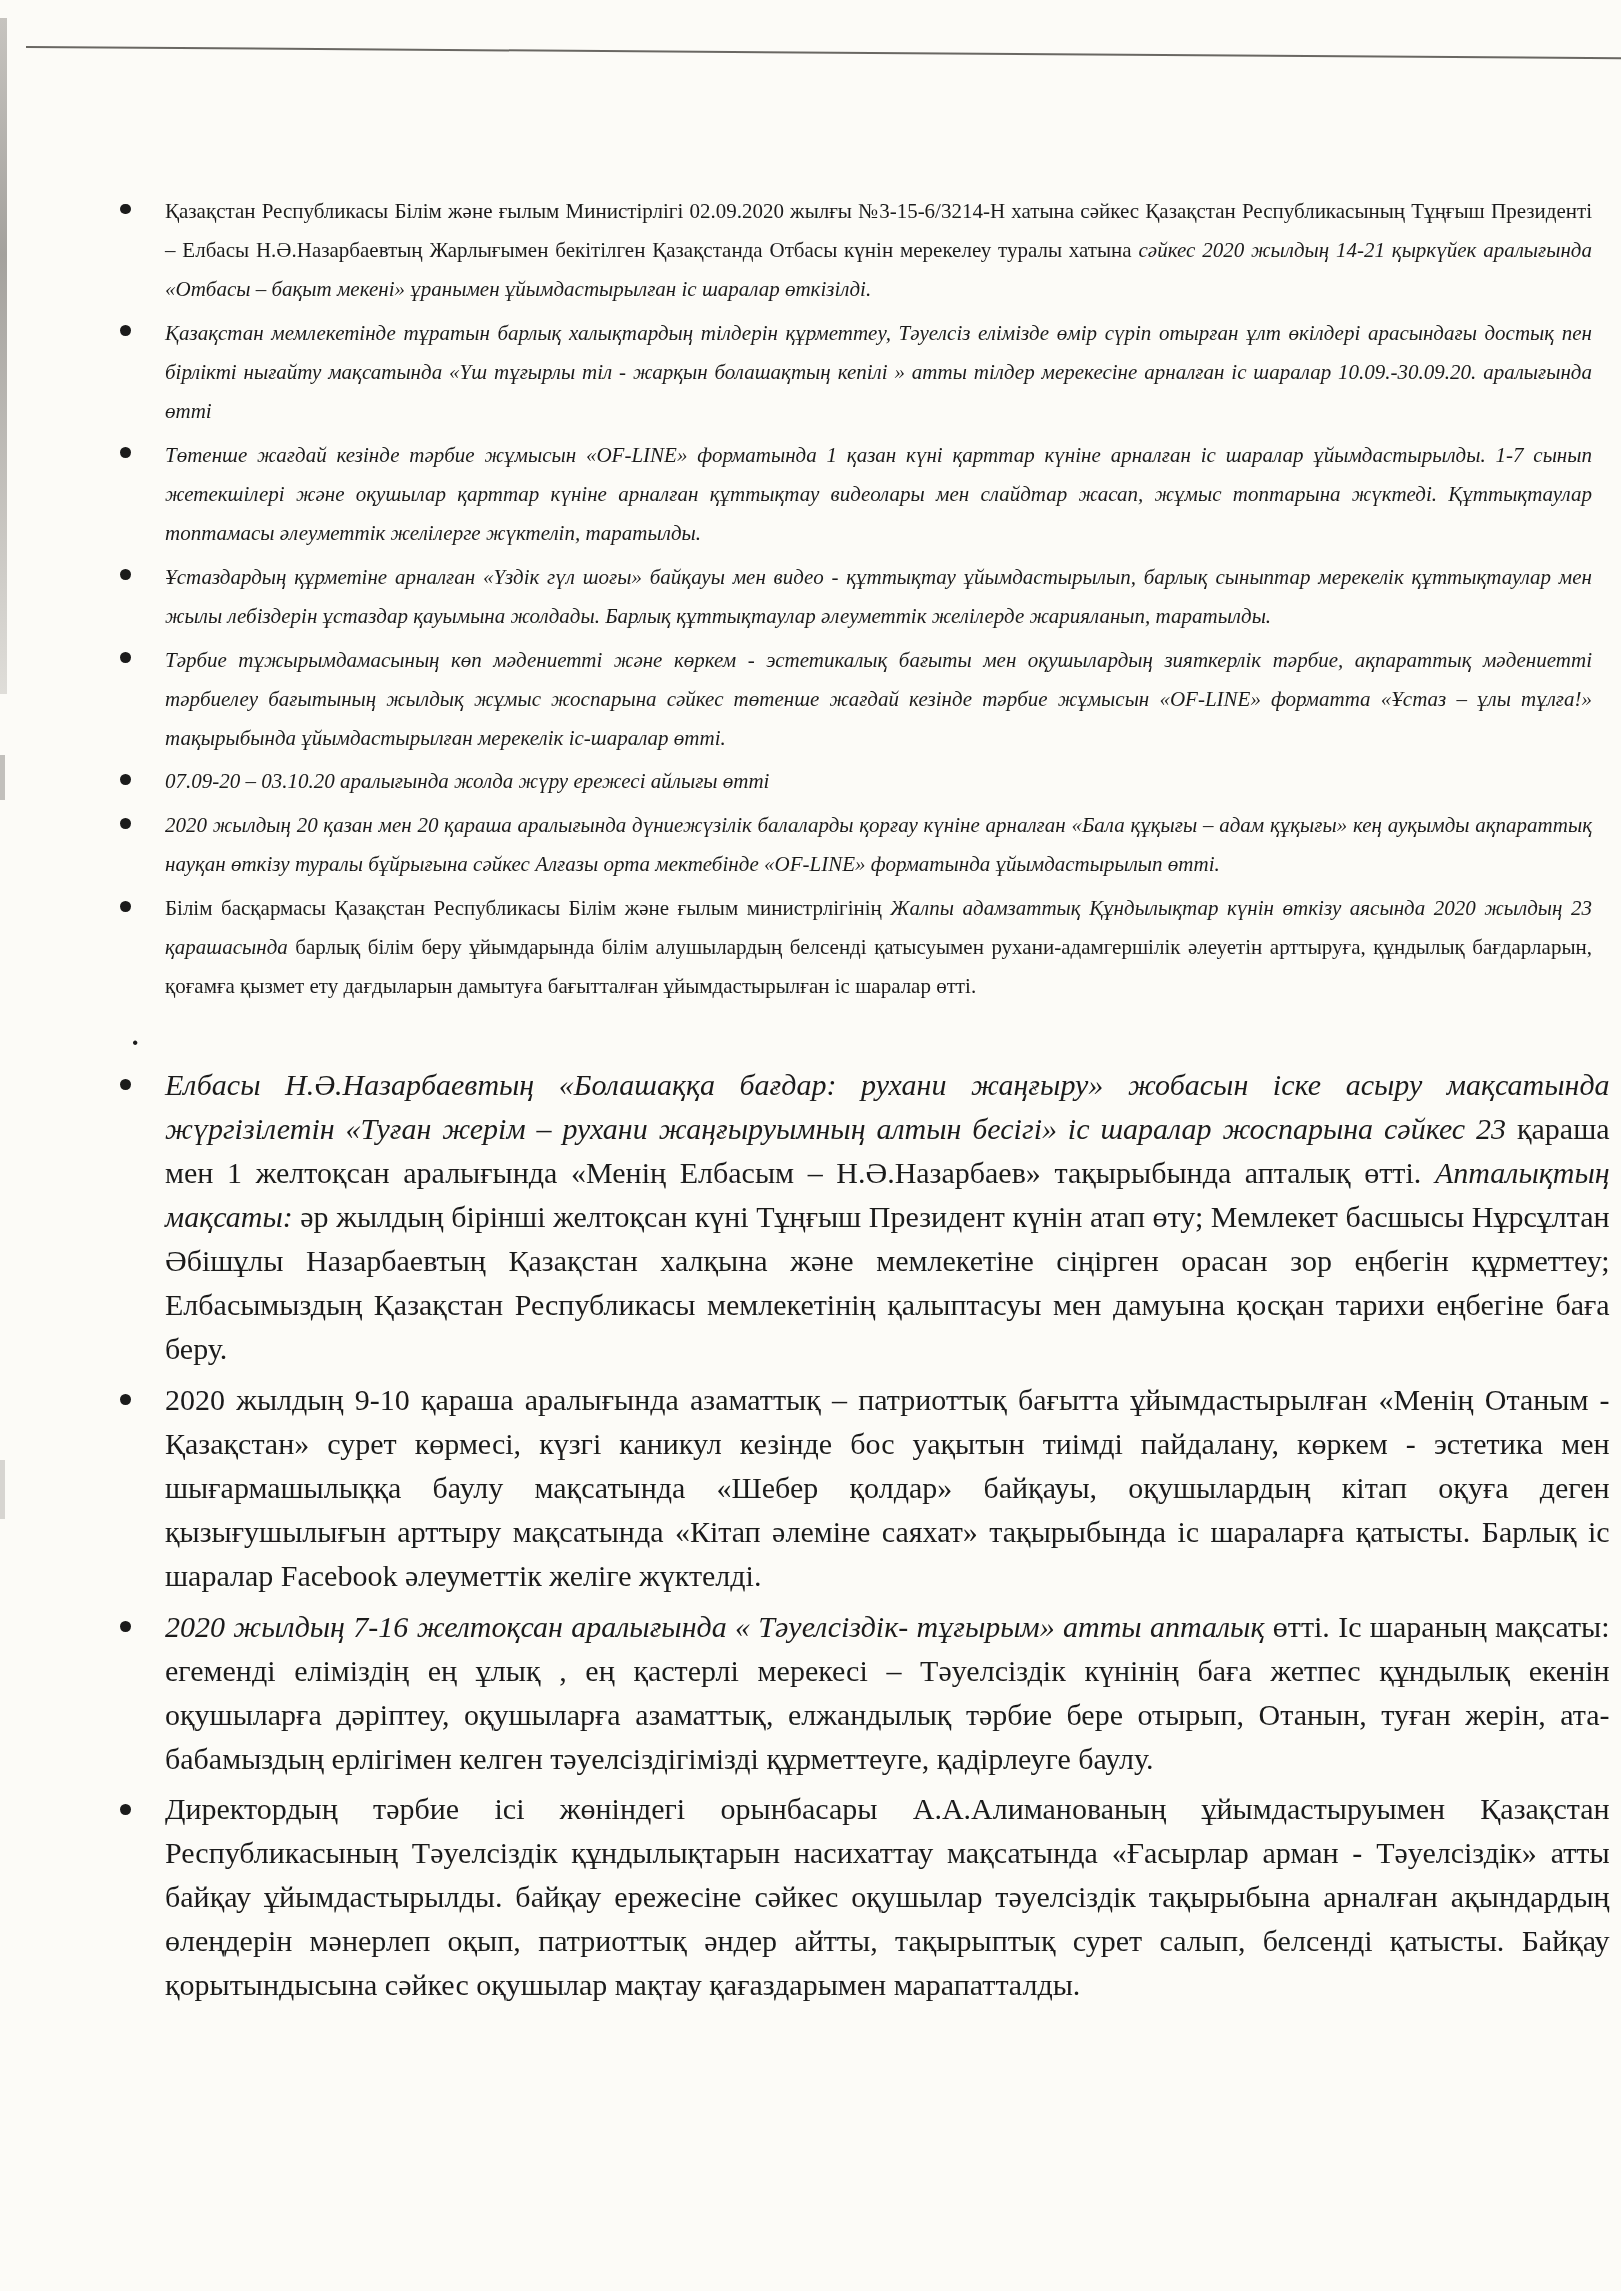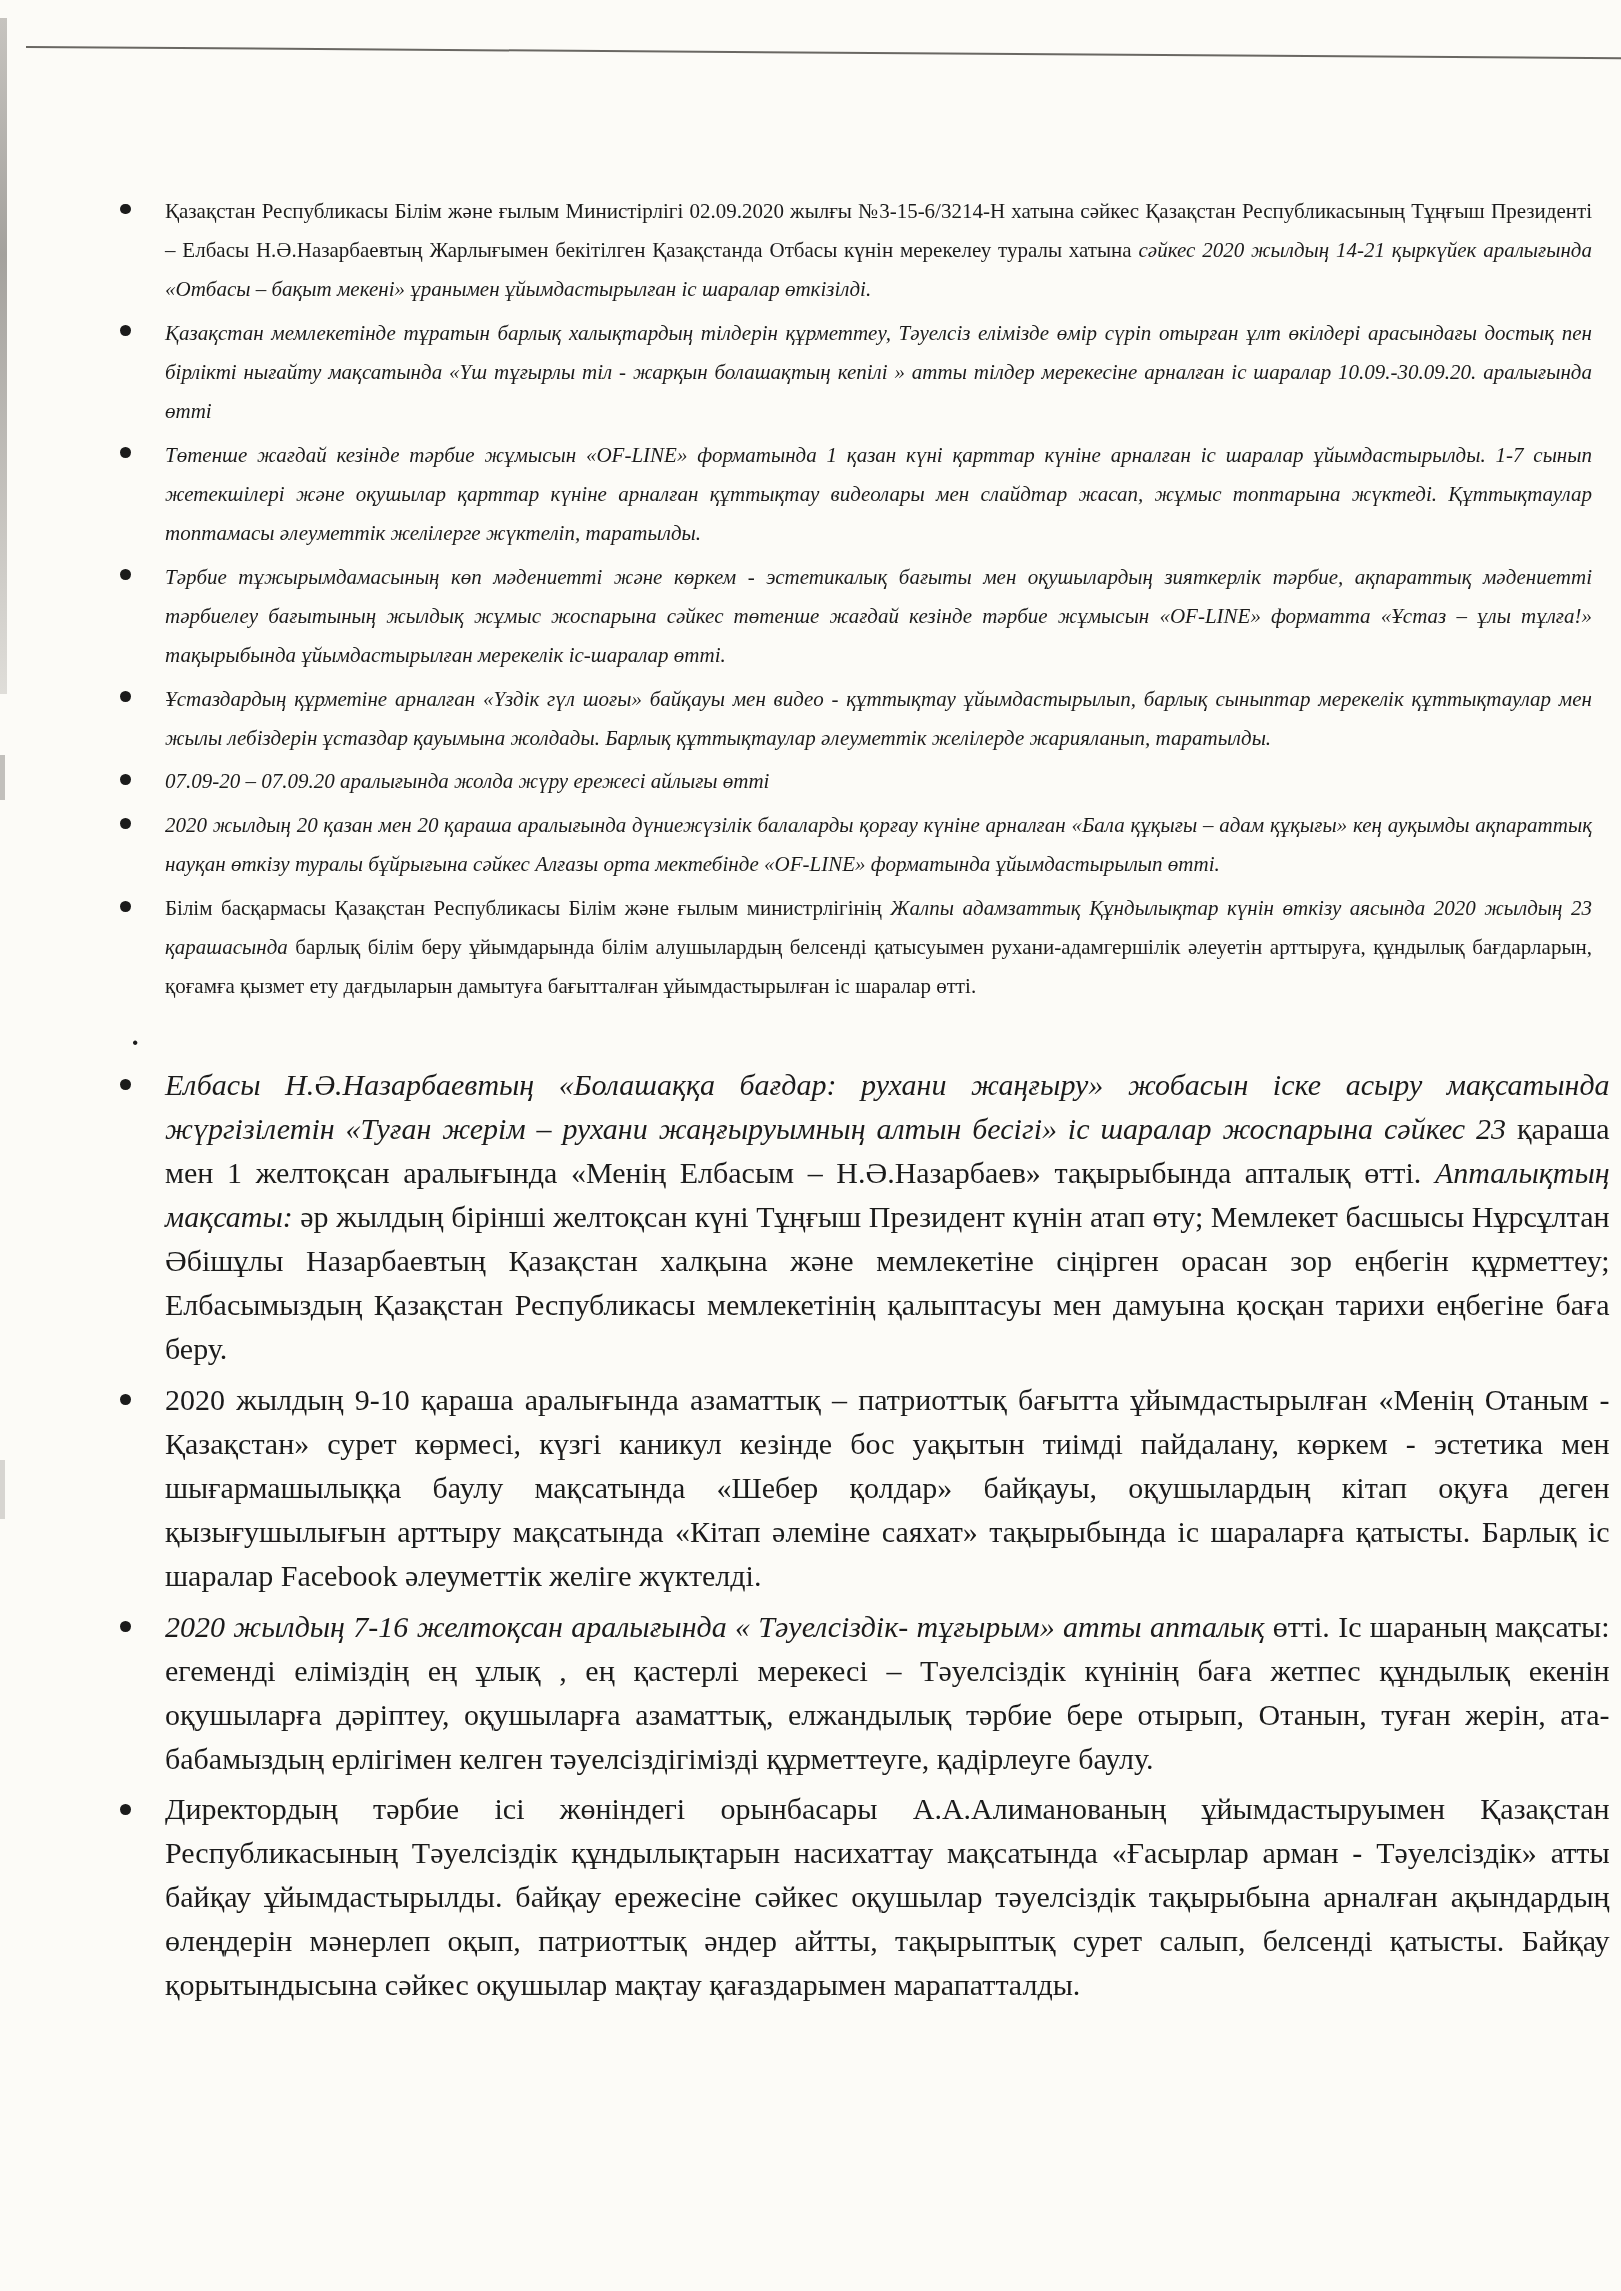--- a/index.html
+++ b/index.html
@@ -74,23 +74,23 @@
   <div class="scan-top-line"></div>
   <div class="scan-shadow"></div>
   <div class="scan-dash d1"></div>
   <div class="scan-dash d2"></div>
 
   <div class="content">
     <ul class="blist s1" id="list-1">
         <li><span class="dot"></span><span><span class="seg-n">Қазақстан Республикасы Білім және ғылым Министірлігі 02.09.2020 жылғы №3-15-6/3214-Н хатына сәйкес Қазақстан Республикасының Тұңғыш Президенті – Елбасы Н.Ә.Назарбаевтың Жарлығымен бекітілген Қазақстанда Отбасы күнін мерекелеу туралы хатына </span><span class="seg-i">сәйкес  2020 жылдың 14-21 қыркүйек аралығында «Отбасы – бақыт мекені» ұранымен  ұйымдастырылған іс шаралар өткізілді.</span></span></li>
         <li><span class="dot"></span><span><span class="seg-i">Қазақстан мемлекетінде тұратын барлық халықтардың тілдерін құрметтеу, Тәуелсіз елімізде өмір сүріп отырған ұлт өкілдері арасындағы достық пен бірлікті нығайту мақсатында «Үш тұғырлы тіл - жарқын болашақтың кепілі » атты тілдер мерекесіне арналған іс шаралар 10.09.-30.09.20. аралығында өтті</span></span></li>
         <li><span class="dot"></span><span><span class="seg-i">Төтенше жағдай кезінде тәрбие жұмысын «OF-LINE» форматында 1 қазан күні  қарттар күніне арналған іс шаралар ұйымдастырылды. 1-7 сынып жетекшілері және оқушылар қарттар күніне арналған құттықтау видеолары мен слайдтар жасап, жұмыс топтарына жүктеді. Құттықтаулар топтамасы әлеуметтік желілерге жүктеліп, таратылды.</span></span></li>
+        <li><span class="dot"></span><span><span class="seg-i">Ұстаздардың құрметіне арналған «Үздік гүл шоғы» байқауы мен видео - құттықтау ұйымдастырылып, барлық сыныптар мерекелік құттықтаулар мен жылы лебіздерін ұстаздар қауымына жолдады. Барлық құттықтаулар әлеуметтік желілерде жарияланып, таратылды.</span></span></li>
         <li><span class="dot"></span><span><span class="seg-i">Тәрбие тұжырымдамасының  көп мәдениетті және көркем - эстетикалық бағыты мен оқушылардың зияткерлік тәрбие, ақпараттық мәдениетті тәрбиелеу бағытының жылдық жұмыс жоспарына сәйкес  төтенше жағдай кезінде тәрбие жұмысын «OF-LINE» форматта   «Ұстаз – ұлы тұлға!» тақырыбында  ұйымдастырылған мерекелік іс-шаралар өтті.</span></span></li>
-        <li><span class="dot"></span><span><span class="seg-i">Ұстаздардың құрметіне арналған «Үздік гүл шоғы» байқауы мен видео - құттықтау ұйымдастырылып, барлық сыныптар мерекелік құттықтаулар мен жылы лебіздерін ұстаздар қауымына жолдады. Барлық құттықтаулар әлеуметтік желілерде жарияланып, таратылды.</span></span></li>
-        <li><span class="dot"></span><span><span class="seg-i">07.09-20 – 07.09.20 аралығында жолда жүру ережесі  айлығы өтті</span></span></li>
+        <li><span class="dot"></span><span><span class="seg-i">07.09-20 – 03.10.20 аралығында жолда жүру ережесі  айлығы өтті</span></span></li>
         <li><span class="dot"></span><span><span class="seg-i">2020 жылдың 20 қазан мен 20 қараша аралығында дүниежүзілік балаларды қорғау күніне арналған «Бала құқығы – адам құқығы» кең ауқымды ақпараттық науқан өткізу туралы бұйрығына сәйкес Алғазы орта мектебінде  «OF-LINE» форматында ұйымдастырылып өтті.</span></span></li>
         <li><span class="dot"></span><span><span class="seg-n">Білім басқармасы Қазақстан Республикасы Білім және ғылым министрлігінің </span><span class="seg-i">Жалпы адамзаттық Құндылықтар күнін өткізу аясында 2020 жылдың 23 қарашасында </span><span class="seg-n">барлық білім беру ұйымдарында білім алушылардың белсенді қатысуымен рухани-адамгершілік әлеуетін арттыруға, құндылық бағдарларын, қоғамға қызмет ету дағдыларын дамытуға бағытталған  ұйымдастырылған іс шаралар өтті.</span></span></li>
       </ul>
     <div class="stray">.</div>
     <ul class="blist s2" id="list-2">
         <li><span class="dot"></span><span><span class="seg-i">Елбасы Н.Ә.Назарбаевтың «Болашаққа бағдар: рухани жаңғыру» жобасын іске асыру мақсатында жүргізілетін «Туған жерім – рухани жаңғыруымның алтын бесігі» іс шаралар жоспарына сәйкес 23 </span><span class="seg-n">қараша мен 1 желтоқсан аралығында «Менің Елбасым – Н.Ә.Назарбаев» тақырыбында апталық өтті. </span><span class="seg-i">Апталықтың мақсаты: </span><span class="seg-n">әр жылдың бірінші желтоқсан күні Тұңғыш Президент күнін атап өту; Мемлекет басшысы Нұрсұлтан Әбішұлы Назарбаевтың Қазақстан халқына және мемлекетіне сіңірген орасан зор еңбегін құрметтеу; Елбасымыздың Қазақстан Республикасы  мемлекетінің қалыптасуы мен дамуына қосқан тарихи еңбегіне баға беру.</span></span></li>
         <li><span class="dot"></span><span><span class="seg-n">2020 жылдың 9-10 қараша аралығында азаматтық – патриоттық бағытта ұйымдастырылған  «Менің Отаным - Қазақстан» сурет көрмесі,  күзгі каникул кезінде бос уақытын тиімді пайдалану, көркем - эстетика мен шығармашылыққа баулу мақсатында  «Шебер қолдар»  байқауы, оқушылардың кітап оқуға деген қызығушылығын арттыру мақсатында  «Кітап әлеміне саяхат» тақырыбында  іс шараларға қатысты. Барлық іс шаралар Facebook әлеуметтік желіге жүктелді.</span></span></li>
         <li><span class="dot"></span><span><span class="seg-i">2020 жылдың 7-16 желтоқсан аралығында « Тәуелсіздік- тұғырым» атты апталық </span><span class="seg-n">өтті.  Іс шараның мақсаты: егеменді еліміздің ең ұлық , ең қастерлі мерекесі – Тәуелсіздік күнінің баға жетпес құндылық екенін оқушыларға дәріптеу, оқушыларға азаматтық, елжандылық тәрбие бере отырып, Отанын, туған жерін, ата-бабамыздың ерлігімен келген тәуелсіздігімізді құрметтеуге, қадірлеуге баулу.</span></span></li>
         <li><span class="dot"></span><span><span class="seg-n">Директордың тәрбие ісі жөніндегі орынбасары А.А.Алиманованың ұйымдастыруымен  Қазақстан Республикасының Тәуелсіздік құндылықтарын насихаттау мақсатында «Ғасырлар арман - Тәуелсіздік» атты  байқау ұйымдастырылды.  байқау ережесіне сәйкес оқушылар тәуелсіздік тақырыбына арналған ақындардың өлеңдерін мәнерлеп оқып, патриоттық әндер айтты, тақырыптық сурет салып, белсенді қатысты. Байқау қорытындысына сәйкес оқушылар мақтау қағаздарымен марапатталды.</span></span></li>
       </ul>

